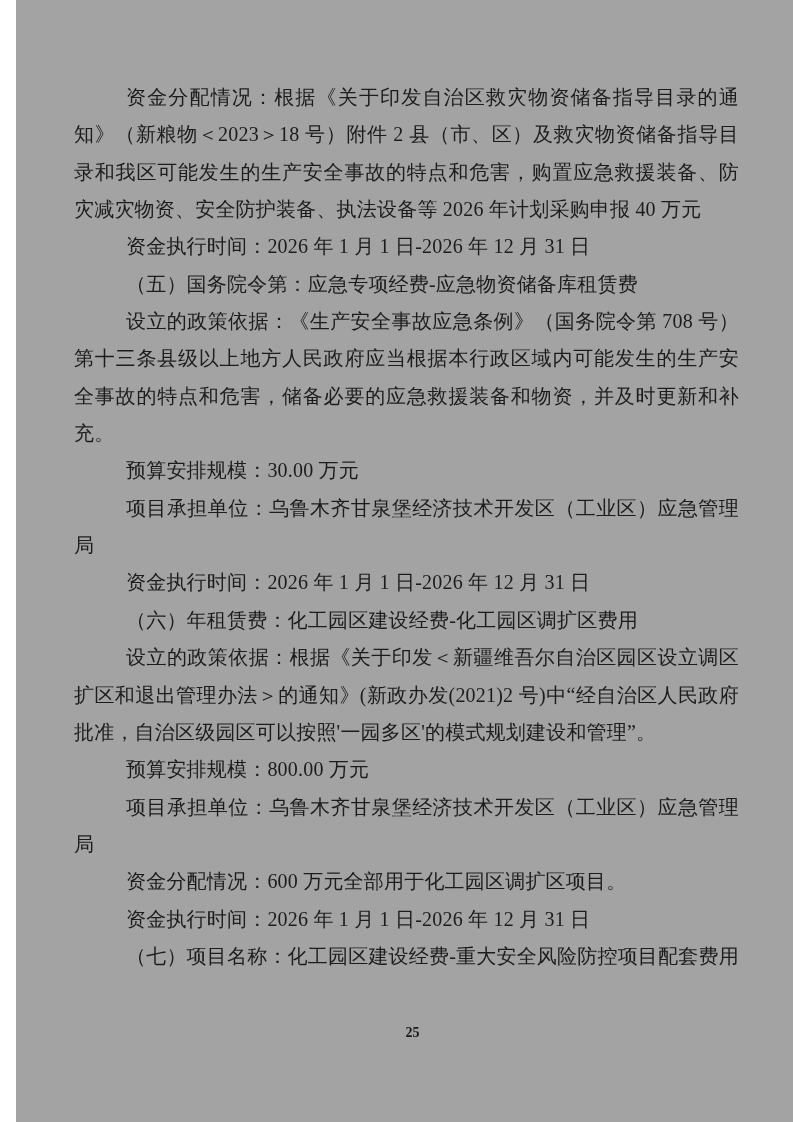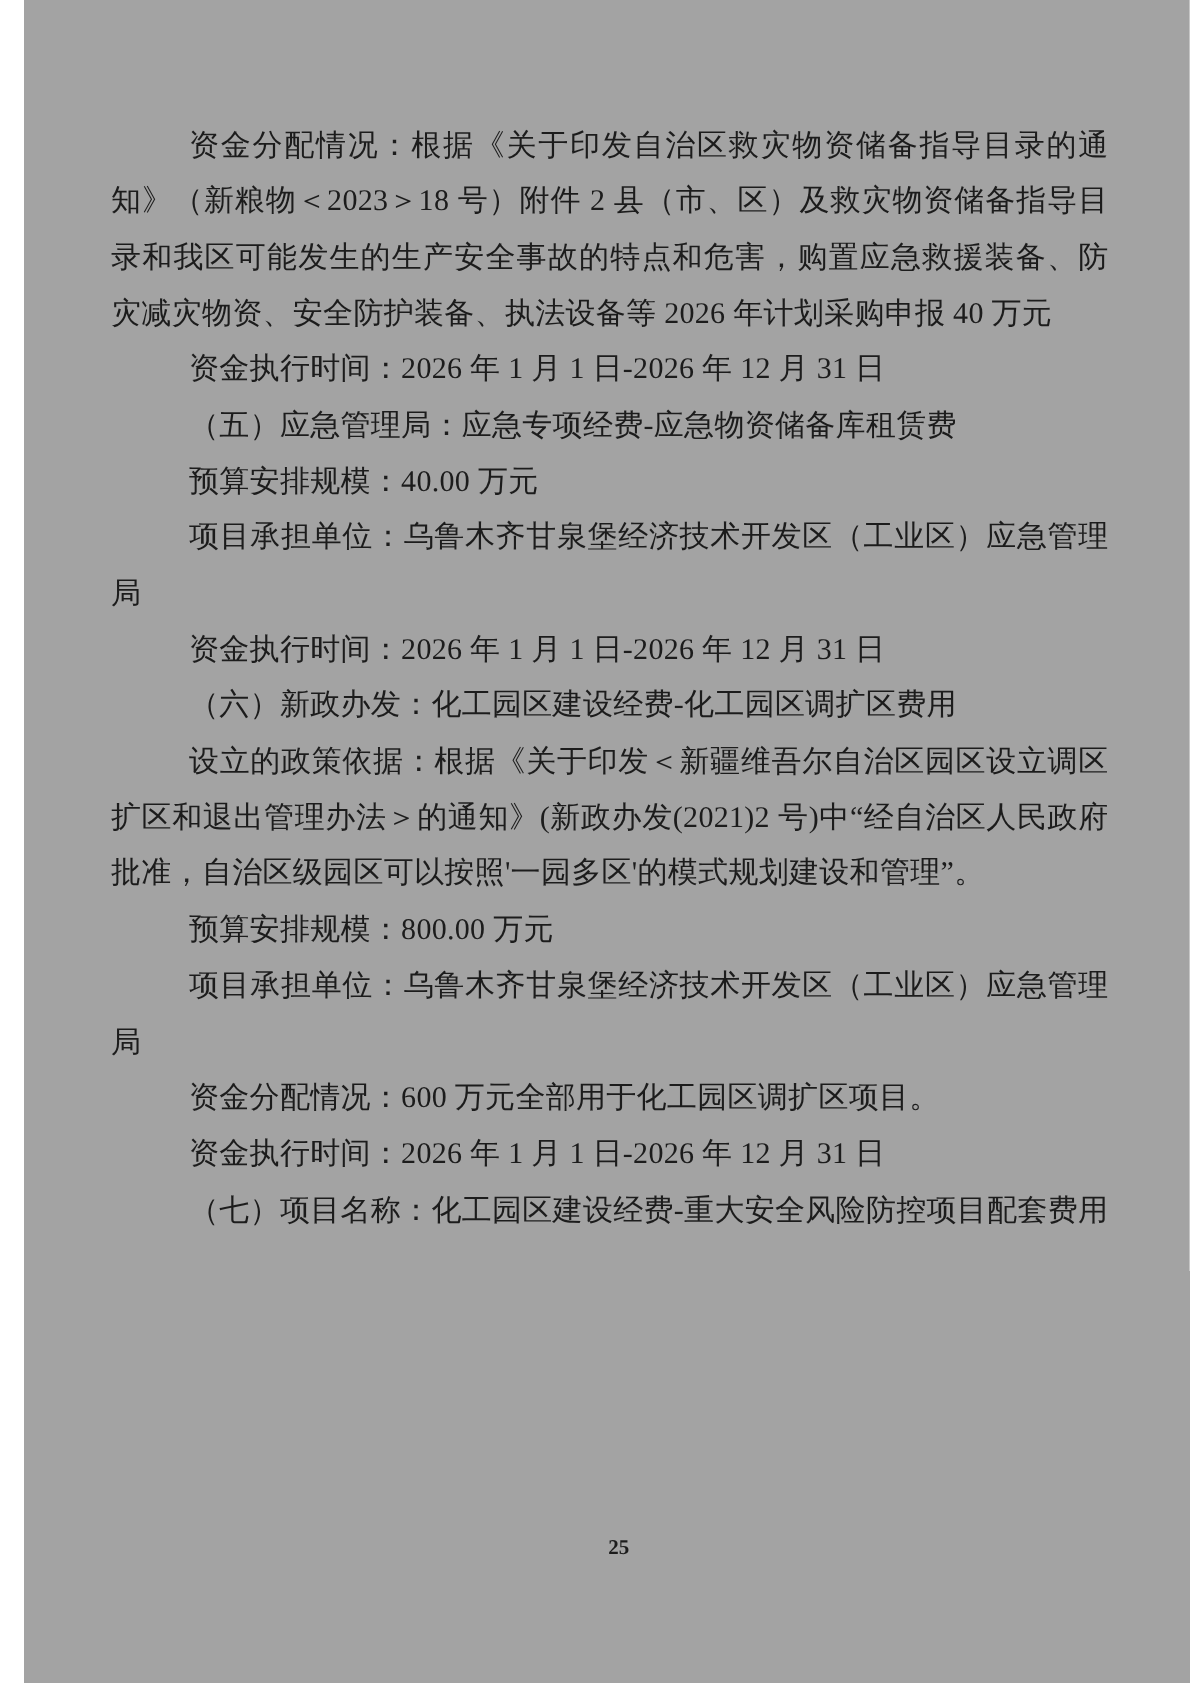--- a/index.html
+++ b/index.html
@@ -51,25 +51,26 @@
     font-weight: bold;
   }
 </style>
 </head>
 <body>
 
 <div class="page">
   <div class="content">
     <p class="para">资金分配情况：根据《关于印发自治区救灾物资储备指导目录的通知》（新粮物＜2023＞18 号）附件 2 县（市、区）及救灾物资储备指导目录和我区可能发生的生产安全事故的特点和危害，购置应急救援装备、防灾减灾物资、安全防护装备、执法设备等 2026 年计划采购申报 40 万元</p>
     <p class="para">资金执行时间：2026 年 1 月 1 日-2026 年 12 月 31 日</p>
-    <p class="para">（五）应急管理局：应急专项经费-应急物资储备库租赁费</p>
-    <p class="para">预算安排规模：40.00 万元</p>
+    <p class="para">（五）国务院令第：应急专项经费-应急物资储备库租赁费</p>
+    <p class="para">设立的政策依据：《生产安全事故应急条例》（国务院令第 708 号）第十三条县级以上地方人民政府应当根据本行政区域内可能发生的生产安全事故的特点和危害，储备必要的应急救援装备和物资，并及时更新和补充。</p>
+    <p class="para">预算安排规模：30.00 万元</p>
     <p class="para">项目承担单位：乌鲁木齐甘泉堡经济技术开发区（工业区）应急管理局</p>
     <p class="para">资金执行时间：2026 年 1 月 1 日-2026 年 12 月 31 日</p>
-    <p class="para">（六）新政办发：化工园区建设经费-化工园区调扩区费用</p>
+    <p class="para">（六）年租赁费：化工园区建设经费-化工园区调扩区费用</p>
     <p class="para">设立的政策依据：根据《关于印发＜新疆维吾尔自治区园区设立调区扩区和退出管理办法＞的通知》(新政办发(2021)2 号)中“经自治区人民政府批准，自治区级园区可以按照'一园多区'的模式规划建设和管理”。</p>
     <p class="para">预算安排规模：800.00 万元</p>
     <p class="para">项目承担单位：乌鲁木齐甘泉堡经济技术开发区（工业区）应急管理局</p>
     <p class="para">资金分配情况：600 万元全部用于化工园区调扩区项目。</p>
     <p class="para">资金执行时间：2026 年 1 月 1 日-2026 年 12 月 31 日</p>
     <p class="para">（七）项目名称：化工园区建设经费-重大安全风险防控项目配套费用</p>
   </div>
   <div class="page-number">25</div>
 </div>
 

